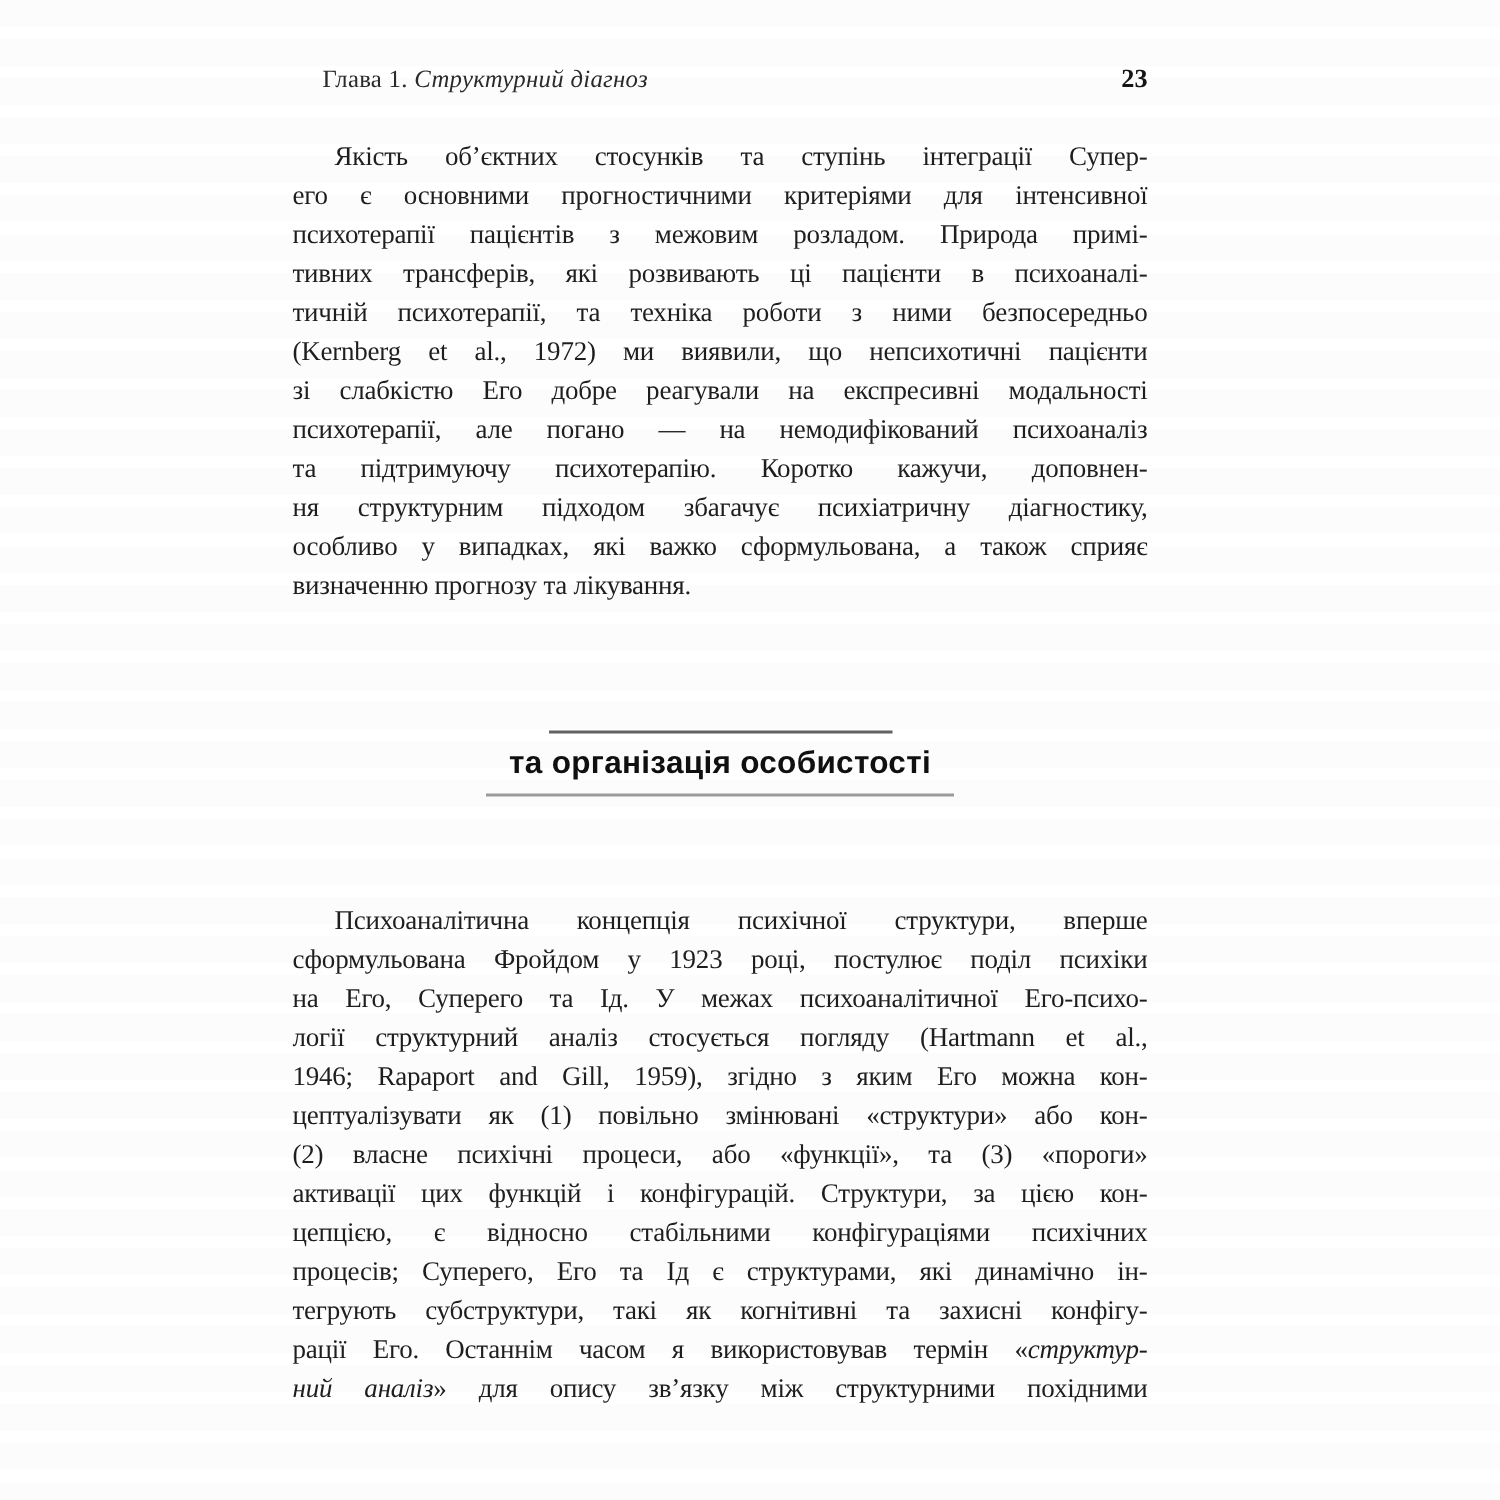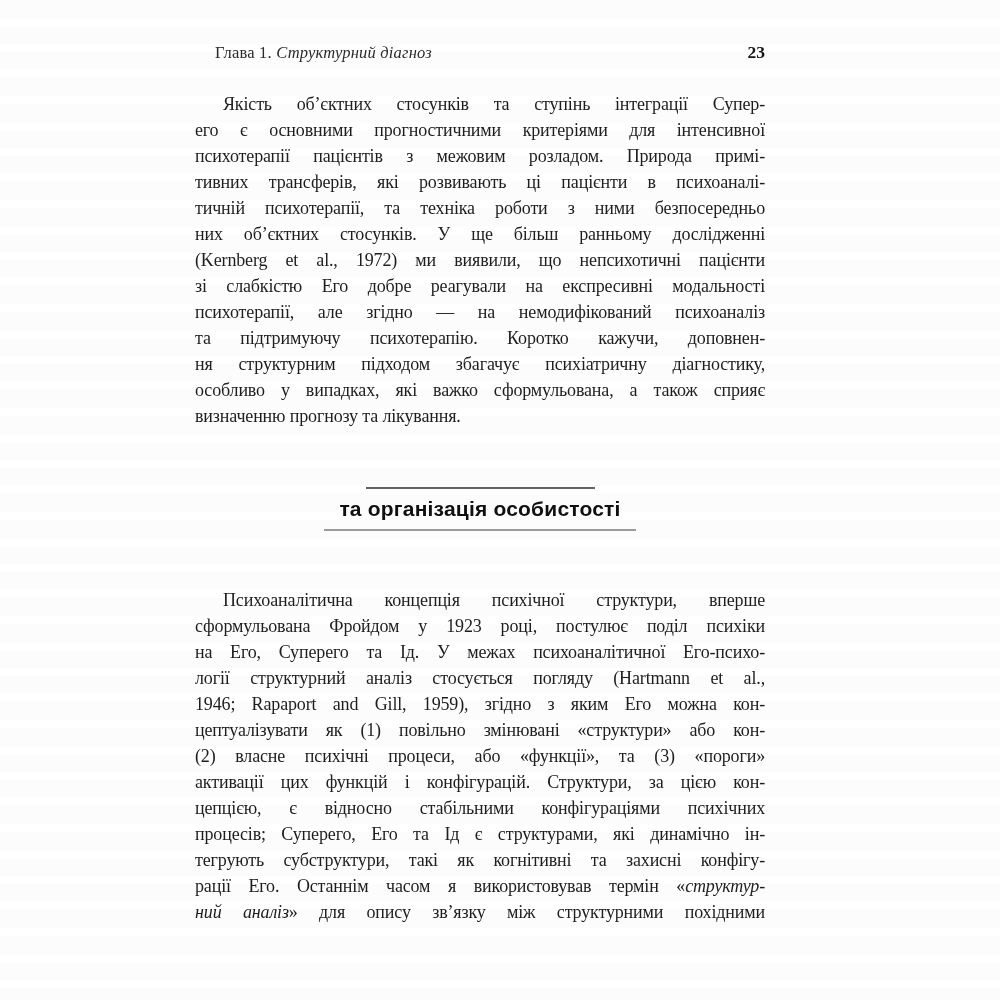--- a/index.html
+++ b/index.html
@@ -28,21 +28,21 @@
   .running-head .chapter-title { font-style: italic; }
   .running-head .pageno { font-weight: bold; font-size: 17.5px; color: #151515; }
 
   
   .para {
     position: absolute; left: 195px; width: 570px;
     font-size: 18px; line-height: 26px; letter-spacing: -0.15px;
     color: #1e1e1e;
   }
   .para-1 { top: 91px; }
-  .para-2 { top: 587px; }
+  .para-2 { top: 600px; }
   .pline {
     height: 26px; overflow: hidden;
     text-align: justify;
   }
   .pline:not(.nojust)::after {
     content: ""; display: inline-block; width: 100%; height: 0;
   }
   .pline.nojust { text-align: left; }
   .pline.indent { text-indent: 28px; }
   .pline i { font-style: italic; }
@@ -77,24 +77,23 @@
     </div>
     <span class="pageno">23</span>
   </div>
 
   <div class="para para-1">
       <div class="pline indent">Якість об’єктних стосунків та ступінь інтеграції Супер-</div>
       <div class="pline">его є основними прогностичними критеріями для інтенсивної</div>
       <div class="pline">психотерапії пацієнтів з межовим розладом. Природа примі-</div>
       <div class="pline">тивних трансферів, які розвивають ці пацієнти в психоаналі-</div>
       <div class="pline">тичній психотерапії, та техніка роботи з ними безпосередньо</div>
-      <div class="pline">них об’єктних стосунків. У ще більш ранньому дослідженні</div>
       <div class="pline">(Kernberg et al., 1972) ми виявили, що непсихотичні пацієнти</div>
       <div class="pline">зі слабкістю Его добре реагували на експресивні модальності</div>
-      <div class="pline">психотерапії, але згідно — на немодифікований психоаналіз</div>
+      <div class="pline">психотерапії, але погано — на немодифікований психоаналіз</div>
       <div class="pline">та підтримуючу психотерапію. Коротко кажучи, доповнен-</div>
       <div class="pline">ня структурним підходом збагачує психіатричну діагностику,</div>
       <div class="pline">особливо у випадках, які важко сформульована, а також сприяє</div>
       <div class="pline nojust">визначенню прогнозу та лікування.</div>
     </div>
 
   <div class="heading-block">
     <div class="rule-top"></div>
     <div class="heading-text">та організація особистості</div>
     <div class="rule-bottom"></div>

